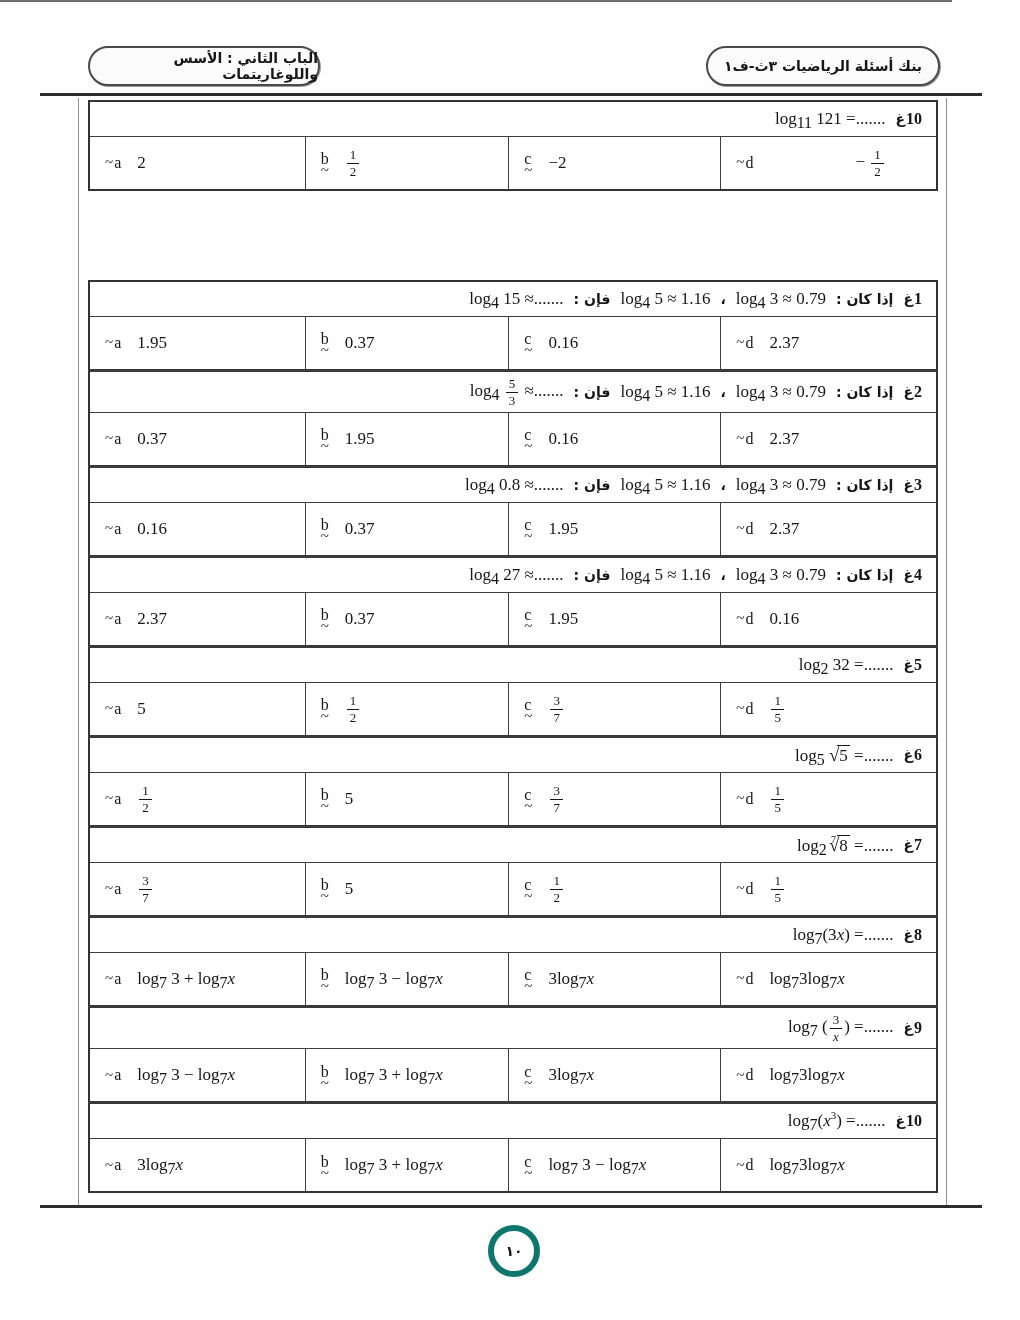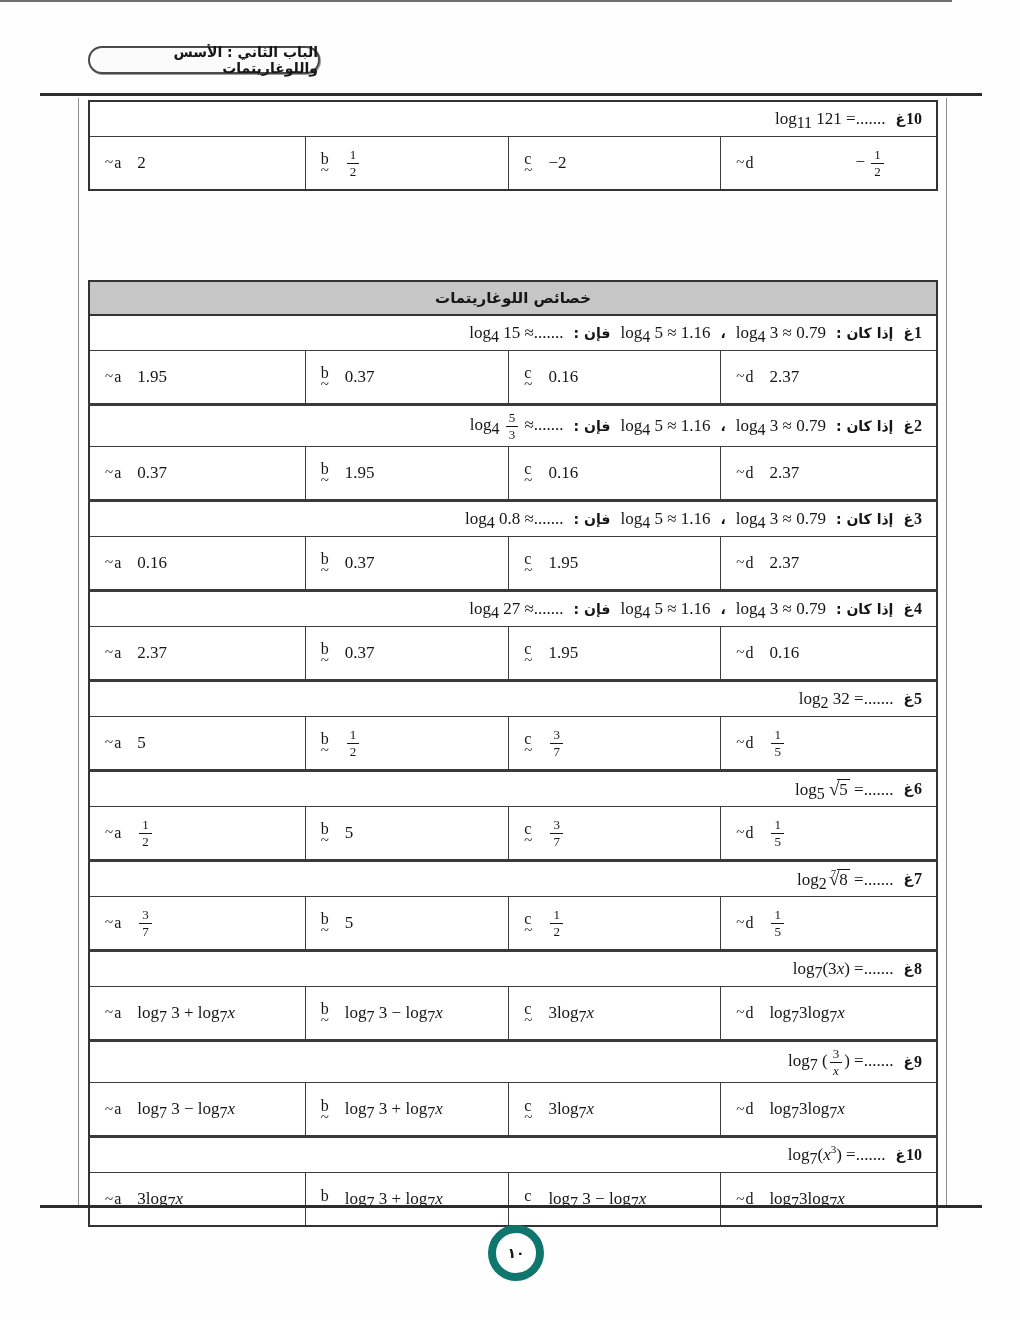--- a/index.html
+++ b/index.html
@@ -1,20 +1,20 @@
 <!DOCTYPE html>
 <html lang="ar"><head>
 <meta charset="utf-8">
 <style>
   html,body{margin:0;padding:0;background:#fff;}
   .page{position:relative;width:1020px;height:1320px;background:#fefefe;color:#161616;
         font-family:"Liberation Serif","DejaVu Serif",serif;overflow:hidden;}
 
   
-  .hbox{position:absolute;top:46px;height:28px;border:2px solid #4a4a4a;border-radius:20px;
+  .hbox{position:absolute;top:46px;height:40px;border:2px solid #4a4a4a;border-radius:20px;
         background:#fbfbfb;display:flex;align-items:center;justify-content:center;
         font-family:"DejaVu Sans",sans-serif;font-weight:700;font-size:14px;
         box-shadow:1px 1px 0 #9a9a9a;direction:rtl;padding:0 0;box-sizing:border-box;}
   .hbox.left{left:88px;width:232px;}
   .hbox.right{left:706px;width:234px;}
 
   .rule{position:absolute;background:#2c2c2c;}
   .top-rule{left:40px;top:93px;width:942px;height:3px;}
   .foot-rule{left:40px;top:1205px;width:942px;height:3px;}
   .bottom-rule{left:34px;top:1281px;width:952px;height:2px;background:#6f6f6f;}
@@ -58,29 +58,32 @@
         font-size:13px;line-height:1.2;margin:0 2px;}
   .frac .fn{border-bottom:1.2px solid #161616;padding:0 3px;}
   .frac .fd{padding:0 3px;}
 
   .sqrt{display:inline-flex;align-items:baseline;}
   .sqrt .rs{font-size:19px;}
   .sqrt .rb{border-top:1.4px solid #161616;padding:0 2px;margin-left:-2px;}
   .sqrt .ri{font-size:10px;transform:translateY(-8px);margin-right:-7px;}
 
   
-  .pgcircle{position:absolute;left:488px;top:1225px;width:40px;height:40px;border:8px solid #0f766e;
+  .pgcircle{position:absolute;left:488px;top:1225px;width:40px;height:40px;border:6px solid #0f766e;
             border-radius:50%;display:flex;align-items:center;justify-content:center;
             font-family:"DejaVu Sans",sans-serif;font-weight:700;font-size:14px;background:#fff;}
 </style>
 </head>
 <body>
 
 <div class="page">
 
+  <div class="hbox right">
+    <span>بنك أسئلة الرياضيات ٣ث-ف١</span>
+  </div>
   <div class="hbox left">
     <span>الباب الثاني : الأسس واللوغاريتمات</span>
   </div>
 
   <div class="rule top-rule"></div>
   <div class="vline l"></div>
   <div class="vline r"></div>
 
   <table class="qtable intro">
     <colgroup>
@@ -149,25 +152,20 @@
   </table>
 
   <table class="qtable props">
     <colgroup>
         <col class="ca">
         <col class="cb">
         <col class="cc">
         <col class="cd">
       </colgroup>
     <tbody id="props-body">
-      <tr class="band">
-        <td colspan="4">
-          <span>خصائص اللوغاريتمات</span>
-        </td>
-      </tr>
     <tr class="stem">
           <td colspan="4">
             <div class="stemwrap">
               <span class="qnum">
                 <span>غ</span>
                 <span class="n">1</span>
               </span>
               <span class="ar">إذا كان :</span>
               <span class="math">log<sub>4</sub> 3 ≈ 0.79</span>
               <span class="ar">،</span>

